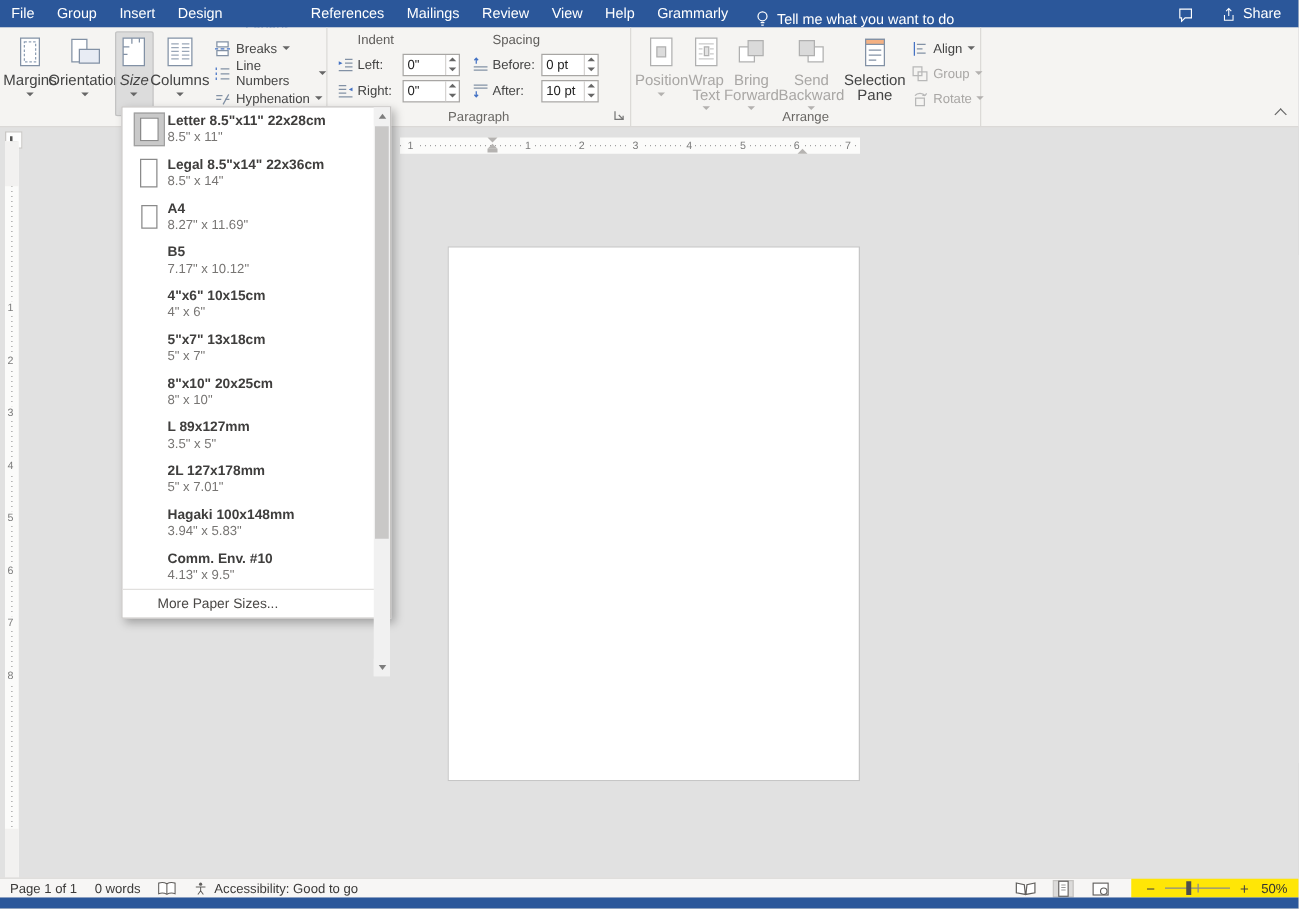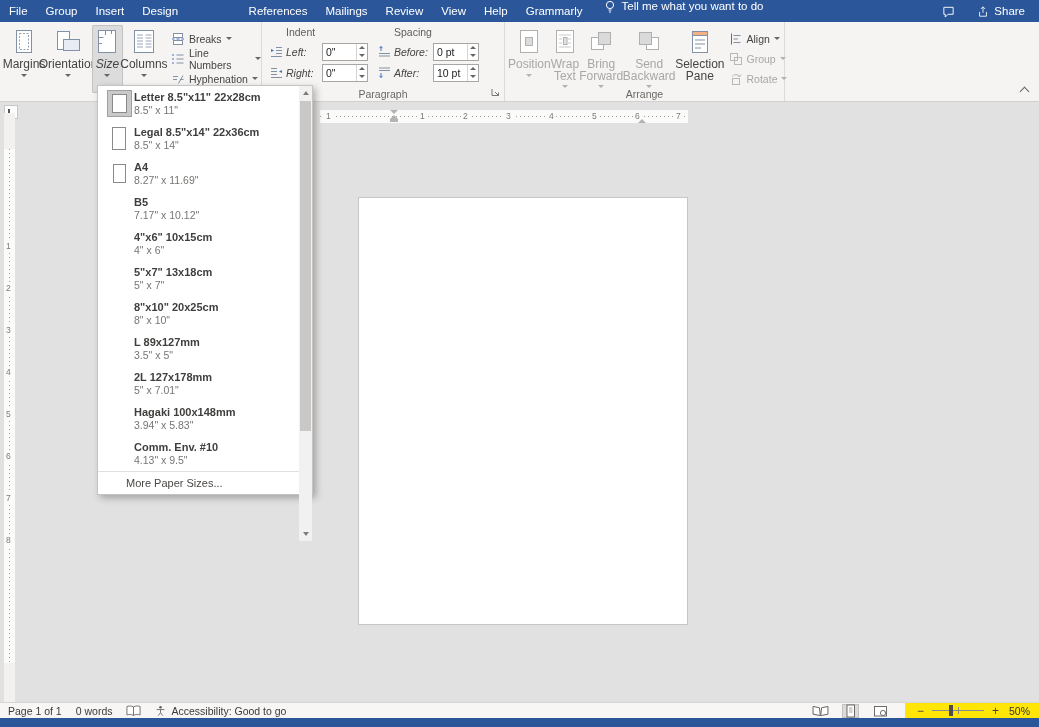--- a/index.html
+++ b/index.html
@@ -6,21 +6,21 @@
   html,body { background:#cfcfcf; }
   body { font-family:"Liberation Sans","DejaVu Sans",sans-serif; }
   .app { position:relative; width:1039px; height:727px; background:#e1e1e1; overflow:hidden;
          font-family:"Liberation Sans","DejaVu Sans",sans-serif; }
 
   
   .tabbar { position:absolute; left:0; top:0; width:100%; height:22px; background:#2b579a;
             display:flex; align-items:stretch; color:#fff; font-size:11.5px; }
   .tab { display:flex; align-items:center; padding:0 9px; cursor:default; white-space:nowrap; }
   .tab.active { background:#f5f4f2; color:#2b579a;margin-top:24px; }
-  .tellme { display:flex; align-items:flex-start; gap:6px; margin-left:12px; white-space:nowrap; }
+  .tellme { display:flex; align-items:flex-end; gap:6px; margin-left:12px; white-space:nowrap; }
   .tb-right { margin-left:auto; display:flex; align-items:center; gap:22px; padding-right:14px;text-align:right; }
   .share { display:flex; align-items:center; gap:5px; }
 
   
   .ribbon { position:absolute; left:0; top:22px; width:100%; height:80px; background:#f5f4f2;
             border-bottom:1px solid #d2d0ce; }
   .rgroup { position:absolute; top:0; height:79px; border-right:1px solid #dcdad7; }
   .g-ps  { left:0;     width:262px; display:flex; padding:3px 0 0 4px; }
   .g-par { left:262px; width:243px; padding:4px 4px 0 8px; }
   .g-arr { left:505px; width:280px; display:flex; padding:3px 0 0 3px; }
@@ -40,21 +40,21 @@
 
   .smallcol { display:flex; flex-direction:column; gap:5px; padding:6px 0 0 6px; }
   .smallbtn { display:flex; align-items:center; gap:4px; font-size:10.5px; color:#444; height:15px; }
   .smallbtn .sicon { width:14px; height:14px; flex:0 0 14px; }
   .smallbtn.dis { color:#a9a7a5; }
 
   .parcols { display:flex; gap:10px; }
   .parhdr { font-size:10.5px; color:#5f5d5b; margin:0 0 3px 16px; }
   .sprow { display:flex; align-items:center; gap:3px; height:21px; font-size:10.5px; color:#444; }
   .sprow .sicon { width:13px; height:13px; flex:0 0 13px; }
-  .splab { width:33px;font-style:italic; }
+  .splab { width:33px; }
   .spinbox { width:46px; height:18px; border:1px solid #a8a6a4; background:#fff;
              display:flex; align-items:center; }
   .spinval { flex:1; padding-left:3px; font-size:10.5px; color:#222; }
   .spinbtns { width:11px; height:100%; border-left:1px solid #d6d4d2; display:flex; flex-direction:column; }
   .sup,.sdn { flex:1; display:flex; align-items:center; justify-content:center; }
   .sup::after { content:""; border:3px solid transparent; border-bottom:3.5px solid #666; margin-top:-3px; }
   .sdn::after { content:""; border:3px solid transparent; border-top:3.5px solid #666; margin-bottom:-3px; }
 
   .collapse { position:absolute; right:10px; bottom:6px; width:9px; height:9px; }
   .collapse::before { content:""; position:absolute; left:1px; top:2px; width:6px; height:6px;

